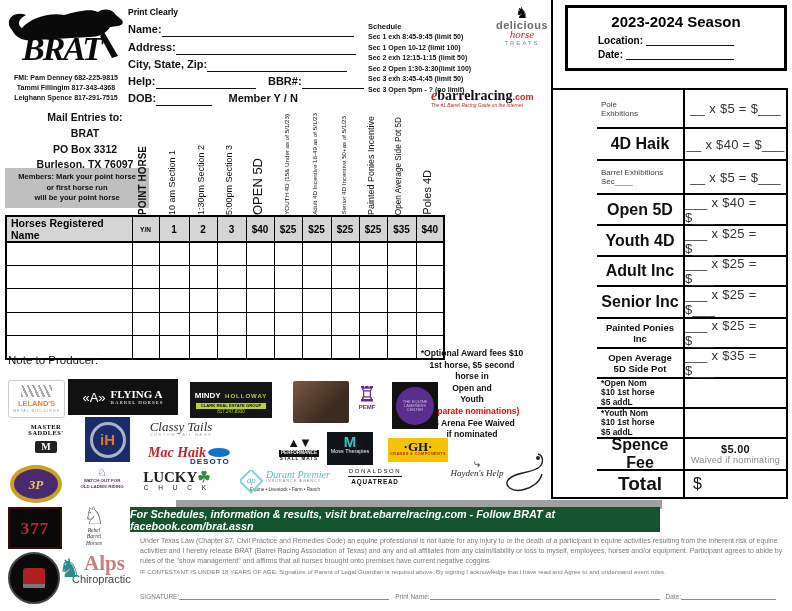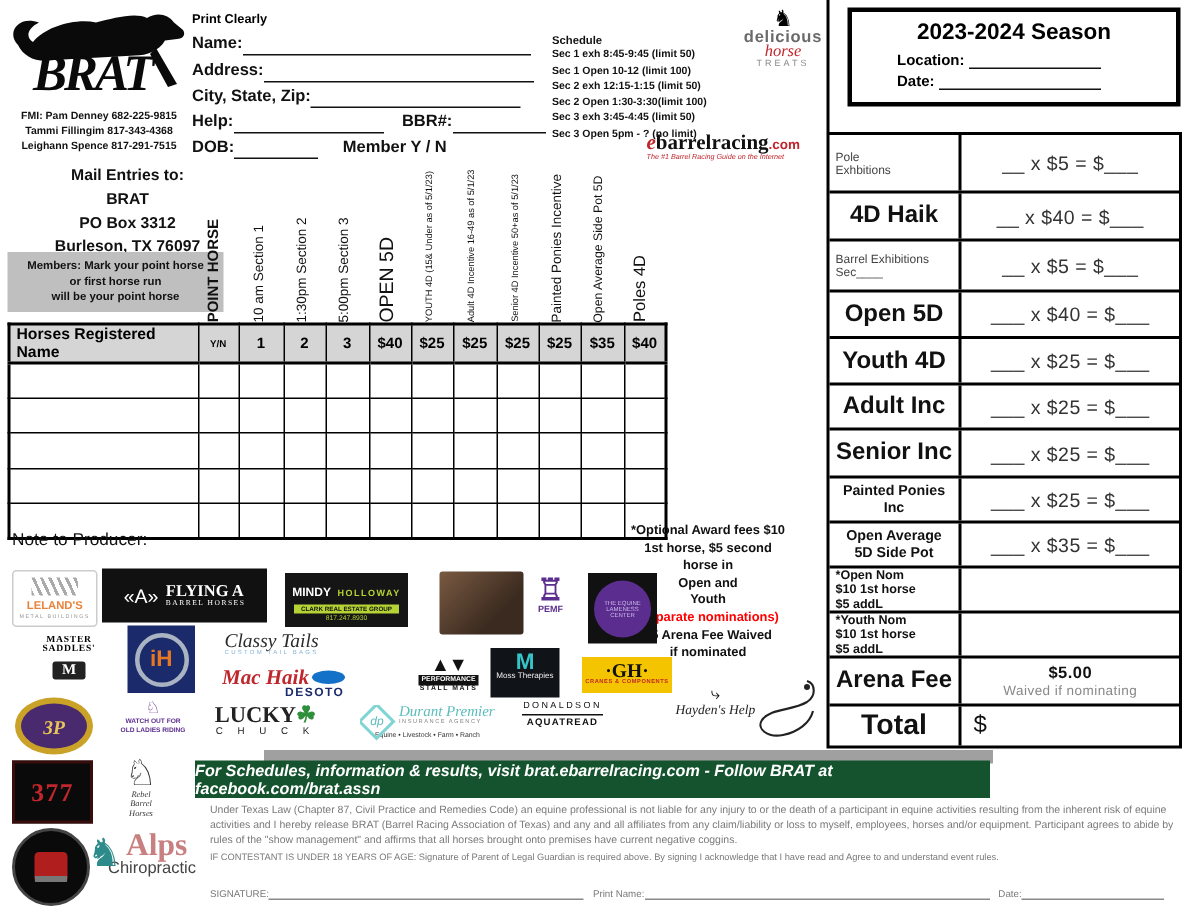--- a/index.html
+++ b/index.html
@@ -62,21 +62,21 @@
   table.entry tr.hd td.yn { font-size:6.5px; }
   table.entry { border:2px solid #000; }
 
   .note-producer { left:8px; top:354px; font-size:11.5px; color:#111; }
 
   
   .optnote { left:396px; top:348px; width:152px; text-align:center; font-size:8.6px; font-weight:bold; line-height:1.35; color:#111; }
   .optnote .red { color:#f00; }
 
   
-  .fee { left:551px; top:88px; width:237px; border:2.5px solid #000; }
+  .fee { left:551px; top:88px; width:237px; border:2.5px solid #000;padding-left:44px; }
   .fee-row { display:flex; border-top:2px solid #000; }
   .fee-row:first-child { border-top:none; }
   .fee-lab { width:88px; border-right:2px solid #000; display:flex; align-items:center; justify-content:center; text-align:center; color:#111; }
   .fee-val { flex:1; display:flex; align-items:center; justify-content:center; font-size:13px; color:#333; letter-spacing:.3px; }
   .fl-small { font-size:8px; color:#444; justify-content:flex-start; text-align:left; padding-left:4px; }
   .fl-big { font-size:16px; font-weight:bold; }
   .fl-med { font-size:9.5px; font-weight:bold; }
   .fl-nom { font-size:8.4px; font-weight:bold; justify-content:flex-start; text-align:left; padding-left:4px; line-height:1.15; }
   .fl-total { font-size:19px; font-weight:bold; }
   .arena-val { flex-direction:column; }
@@ -431,21 +431,21 @@
 $5 addL</div>
       <div class="fee-val"></div>
     </div>
     <div class="fee-row" style="height:30px;">
       <div class="fee-lab fl-nom pre">*Youth Nom
 $10 1st horse
 $5 addL</div>
       <div class="fee-val"></div>
     </div>
     <div class="fee-row" style="height:32px;">
-      <div class="fee-lab fl-big">Arena Fee</div>
+      <div class="fee-lab fl-big">Spence Fee</div>
       <div class="fee-val arena-val">
         <span class="a1">$5.00</span>
         <span class="a2">Waived if nominating</span>
       </div>
     </div>
     <div class="fee-row" style="height:28px;">
       <div class="fee-lab fl-total">Total</div>
       <div class="fee-val total-val">$</div>
     </div>
   </div>

